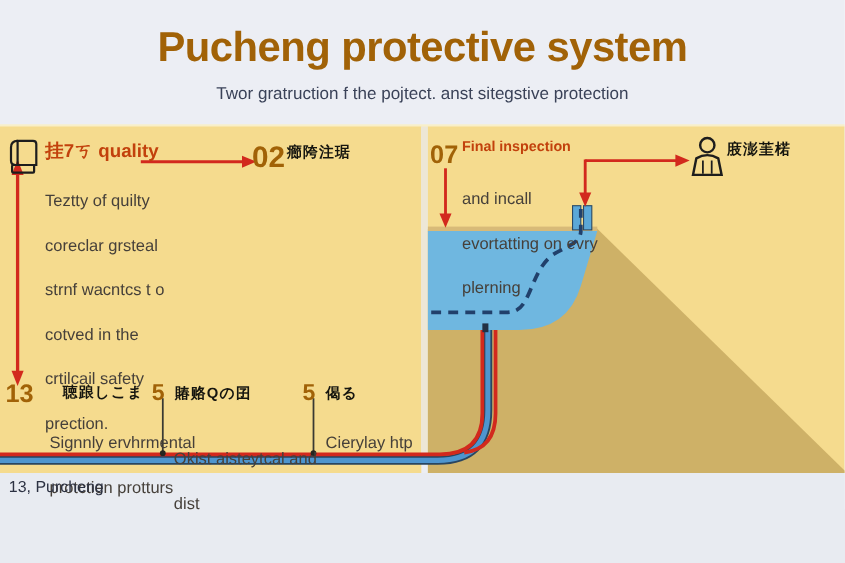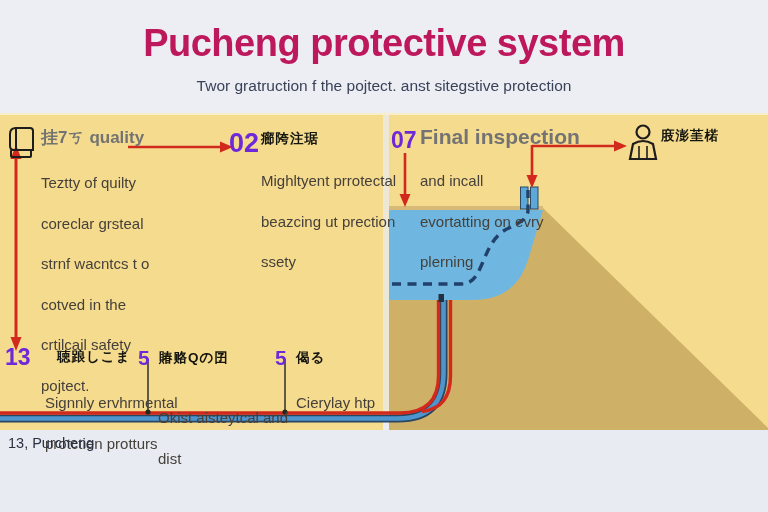--- a/index.html
+++ b/index.html
@@ -4,24 +4,24 @@
 <style>
   html,body{margin:0;padding:0;}
   .stage{
     position:relative;width:768px;height:512px;overflow:hidden;
     background:#ECEEF4;
     font-family:"Liberation Sans", sans-serif;
   }
   .bottom-bar{position:absolute;left:0;top:430px;width:768px;height:82px;background:#E8EBF1;}
   svg.gfx{position:absolute;left:0;top:0;}
   .txt{position:absolute;white-space:pre;}
-  .title{left:0;top:22px;width:768px;text-align:center;font-size:38px;font-weight:700;color:#be185d;letter-spacing:-0.5px;}
+  .title{left:0;top:22px;width:768px;text-align:center;font-size:38px;font-weight:700;color:#a16207;letter-spacing:-0.5px;}
   .subtitle{left:0;top:77px;width:768px;text-align:center;font-size:15.5px;color:#3A4258;}
-  .num{font-weight:700;color:#6d28d9;}
-  .h-lat{font-weight:700;font-size:17px;color:#737373;}
+  .num{font-weight:700;color:#a16207;}
+  .h-lat{font-weight:700;font-size:17px;color:#c2410c;}
   .h-cjk{font-weight:700;font-size:13.5px;color:#15150F;letter-spacing:1px;}
   .body{font-size:15px;line-height:13.5px;color:#46403A;}
   .footer{left:8px;top:435px;font-size:14.5px;color:#2C3142;}
 </style>
 </head>
 <body>
 
 <div class="stage">
 
   <div class="bottom-bar"></div>
@@ -90,33 +90,28 @@
   <div class="txt title">Pucheng protective system</div>
   <div class="txt subtitle">Twor gratruction f the pojtect. anst sitegstive protection</div>
 
   <div class="txt h-lat" style="left:41px;top:126px;">挂7ㄎ quality</div>
   <div class="txt body" style="left:41px;top:149px;">
     <div>Teztty of quilty</div>
     <div>coreclar grsteal</div>
     <div>strnf wacntcs t o</div>
     <div>cotved in the</div>
     <div>crtilcail safety</div>
-    <div>pojtect.</div>
+    <div>prection.</div>
   </div>
 
   <div class="txt num" style="left:229px;top:128px;font-size:27px;">02</div>
   <div class="txt h-cjk" style="left:261px;top:130px;">癤陓注琚</div>
-  <div class="txt body" style="left:261px;top:147px;">
-    <div>Mighltyent prrotectal</div>
-    <div>beazcing ut prection</div>
-    <div>ssety</div>
-  </div>
 
   <div class="txt num" style="left:391px;top:127px;font-size:23px;">07</div>
-  <div class="txt h-lat" style="left:420px;top:125px;font-size:21px;">Final inspection</div>
+  <div class="txt h-lat" style="left:420px;top:125px;font-size:13px;">Final inspection</div>
   <div class="txt body" style="left:420px;top:147px;">
     <div>and incall</div>
     <div>evortatting on evry</div>
     <div>plerning</div>
   </div>
 
   <div class="txt h-cjk" style="left:661px;top:127px;">庪澎茥楉</div>
 
   <div class="txt num" style="left:5px;top:344px;font-size:23px;">13</div>
   <div class="txt h-cjk" style="left:57px;top:348px;">聴踉しこま</div>

